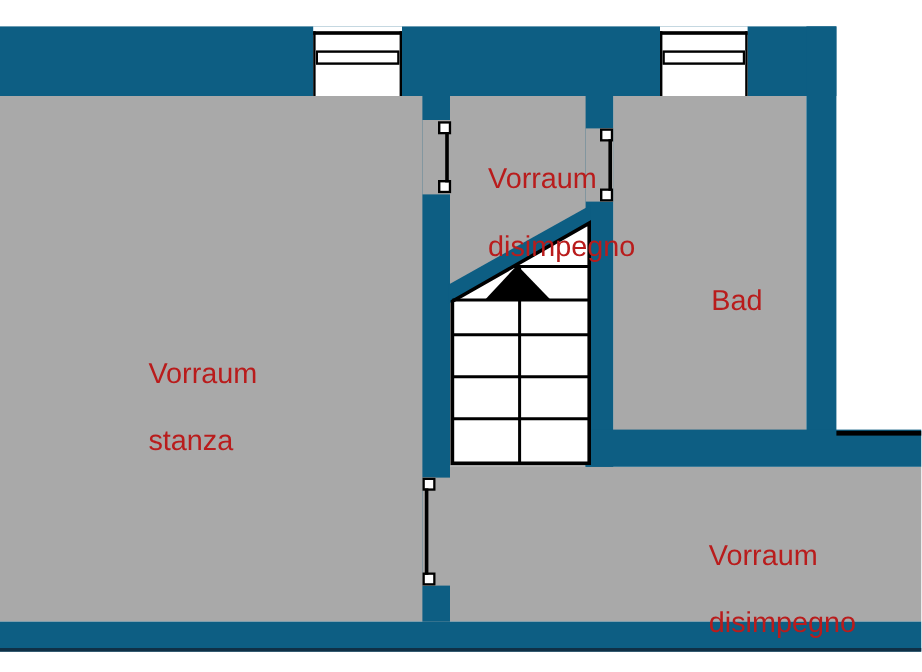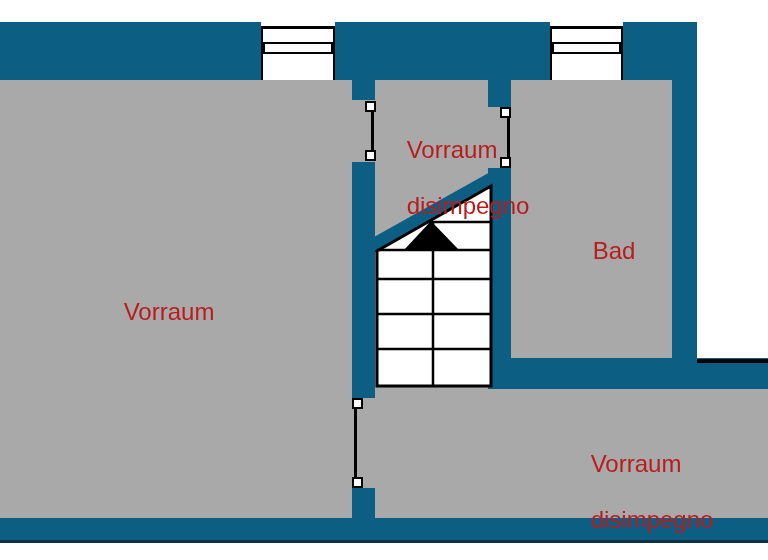--- a/index.html
+++ b/index.html
@@ -70,20 +70,21 @@
   <div class="glaze" style="left:263px;top:42px;width:70px;height:12px;"></div>
 
   <div class="white" style="left:550px;top:22px;width:73px;height:58px;"></div>
   <div class="blackline" style="left:550px;top:26px;width:73px;height:3px;"></div>
   <div class="blackline" style="left:550px;top:26px;width:2px;height:54px;"></div>
   <div class="blackline" style="left:621px;top:26px;width:2px;height:54px;"></div>
   <div class="glaze" style="left:552px;top:42px;width:69px;height:12px;"></div>
 
   <div class="label" style="left:97px;top:270px;">
     <span>Vorraum</span><br>
+    <span>stanza</span>
   </div>
   <div class="label" style="left:380px;top:108px;">
     <span>Vorraum</span><br>
     <span>disimpegno</span>
   </div>
   <div class="label" style="left:566px;top:209px;text-align:center;">
     <span>Bad</span><br>
   </div>
   <div class="label" style="left:564px;top:422px;">
     <span>Vorraum</span><br>

